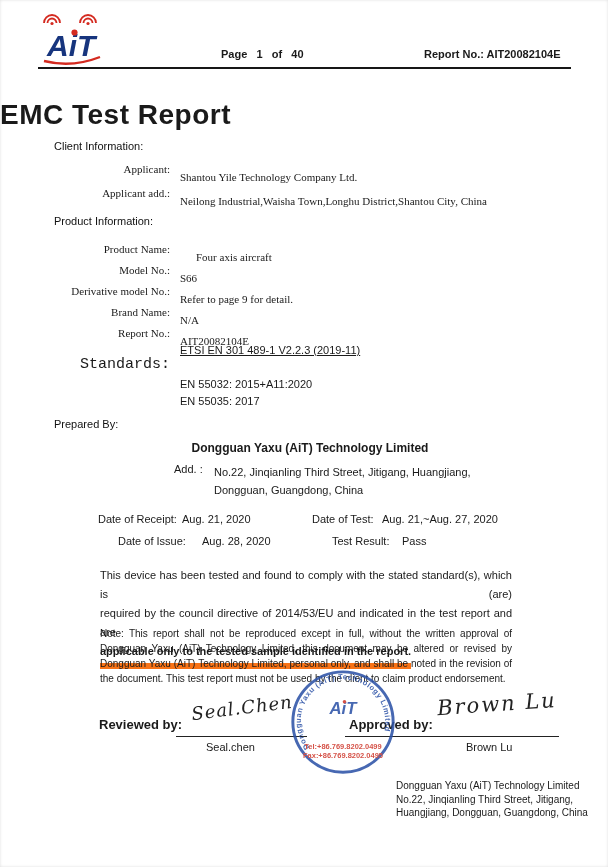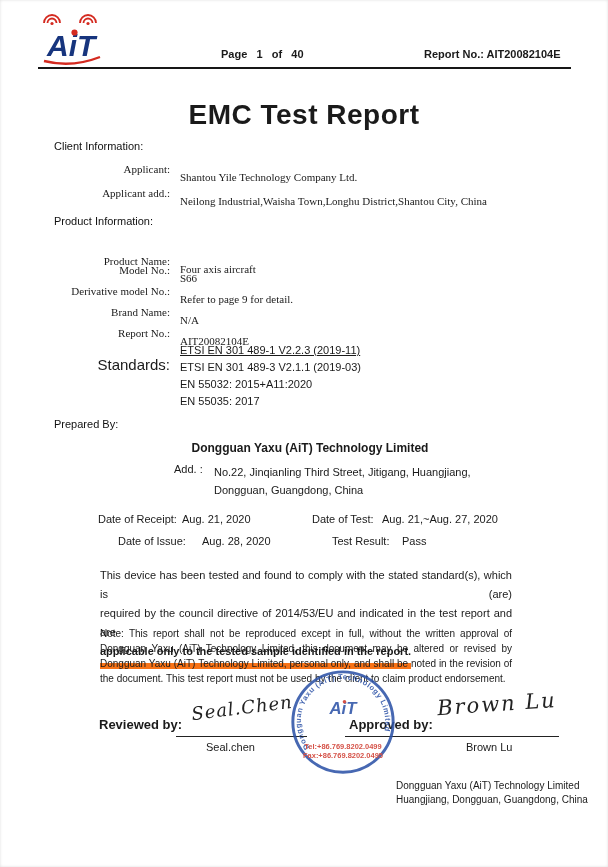--- a/index.html
+++ b/index.html
@@ -8,29 +8,29 @@
   .page { position:relative; width:608px; height:867px; background:#ffffff; margin:0 auto;
           overflow:hidden; box-shadow: inset 0 0 3px #ddd; }
   .abs { position:absolute; }
 
   
   .logo { left:36px; top:10px; width:76px; height:58px; }
   .page-info { left:221px; top:48px; font-size:11px; font-weight:bold; white-space:pre; }
   .report-no { left:424px; top:48px; font-size:11px; font-weight:bold; }
   .header-rule { left:38px; top:67px; width:533px; height:2px; background:#161616; }
 
-  .title { left:0; top:99px; width:100%; text-align:center; font-size:28px; font-weight:bold; letter-spacing:.5px; }
+  .title { left:0; top:99px; width:100%; text-align:left; font-size:28px; font-weight:bold; letter-spacing:.5px; }
 
   .section-heading { font-size:11px; color:#111; }
 
   .info-row { left:40px; display:flex; font-size:11px; width:540px;font-family:Liberation Serif, serif; }
   .info-label { width:130px; text-align:right; flex:none; }
   .info-value { margin-left:10px;margin-top:8px; }
 
-  .std-label { left:40px; width:130px; text-align:right; font-size:15px; }
+  .std-label { left:40px; width:130px; text-align:right; font-size:15px;font-family:Liberation Mono, monospace; }
   .std-line { left:180px; font-size:11px; }
 
   .company-line { left:100px; width:420px; text-align:center; font-size:12px; font-weight:bold; }
   .addr-row { left:174px; display:flex; font-size:11px; }
   .addr-label { flex:none; width:40px; }
   .addr-lines div { line-height:18px; }
 
   .date-row { left:98px; display:flex; font-size:11px; width:470px; }
   .date-row .c1 { width:84px; flex:none; }
   .date-row .c2 { width:130px; flex:none; }
@@ -86,21 +86,21 @@
     <div class="info-label">Applicant:</div>
     <div class="info-value">Shantou Yile Technology Company Ltd.</div>
   </div>
   <div class="abs info-row" style="top:187px;">
     <div class="info-label">Applicant add.:</div>
     <div class="info-value">Neilong Industrial,Waisha Town,Longhu District,Shantou City, China</div>
   </div>
 
   <div class="abs section-heading" style="left:54px; top:215px;">Product Information:</div>
 
-  <div class="abs info-row" style="top:255px;">
+  <div class="abs info-row" style="top:243px;gap:16px;">
     <div class="info-label">Product Name:</div>
     <div class="info-value">Four axis aircraft</div>
   </div>
   <div class="abs info-row" style="top:264px;">
     <div class="info-label">Model No.:</div>
     <div class="info-value">S66</div>
   </div>
   <div class="abs info-row" style="top:285px;">
     <div class="info-label">Derivative model No.:</div>
     <div class="info-value">Refer to page 9 for detail.</div>
@@ -109,21 +109,20 @@
     <div class="info-label">Brand Name:</div>
     <div class="info-value">N/A</div>
   </div>
   <div class="abs info-row" style="top:327px;">
     <div class="info-label">Report No.:</div>
     <div class="info-value">AIT20082104E</div>
   </div>
 
   <div class="abs std-label" style="top:356px;">Standards:</div>
   <div class="abs std-line" style="top:344px;text-decoration:underline;">ETSI EN 301 489-1 V2.2.3 (2019-11)</div>
-  <div class="abs std-line" style="top:361px;">ETSI EN 301 489-3 V2.1.1 (2019-03)</div>
   <div class="abs std-line" style="top:378px;">EN 55032: 2015+A11:2020</div>
   <div class="abs std-line" style="top:395px;">EN 55035: 2017</div>
 
   <div class="abs section-heading" style="left:54px; top:418px;">Prepared By:</div>
   <div class="abs company-line" style="top:441px;">Dongguan Yaxu (AiT) Technology Limited</div>
 
   <div class="abs addr-row" style="top:463px;">
     <div class="addr-label">Add. :</div>
     <div class="addr-lines">
       <div>No.22, Jinqianling Third Street, Jitigang, Huangjiang,</div>
@@ -171,16 +170,17 @@
       <textPath href="#ring-path">Dongguan Yaxu (AiT) Technology Limited</textPath>
     </text>
     <text x="60" y="52" text-anchor="middle" font-size="17" font-weight="bold" font-style="italic" fill="#2e54a8" font-family="Liberation Sans, sans-serif">AiT</text>
     <circle cx="61.5" cy="39.5" r="1.8" fill="#cf3a2e"></circle>
     <text x="60" y="87" text-anchor="middle" font-size="7.6" font-weight="bold" fill="#cf3a2e" font-family="Liberation Sans, sans-serif">Tel:+86.769.8202.0499</text>
     <text x="60" y="97" text-anchor="middle" font-size="7.6" font-weight="bold" fill="#cf3a2e" font-family="Liberation Sans, sans-serif">Fax:+86.769.8202.0495</text>
   </svg>
 
   <div class="abs footer">
     <div>Dongguan Yaxu (AiT) Technology Limited</div>
+    <div>No.22, Jinqianling Third Street, Jitigang,</div>
     <div>Huangjiang, Dongguan, Guangdong, China</div>
   </div>
 
 </div>
 
 </body></html>

